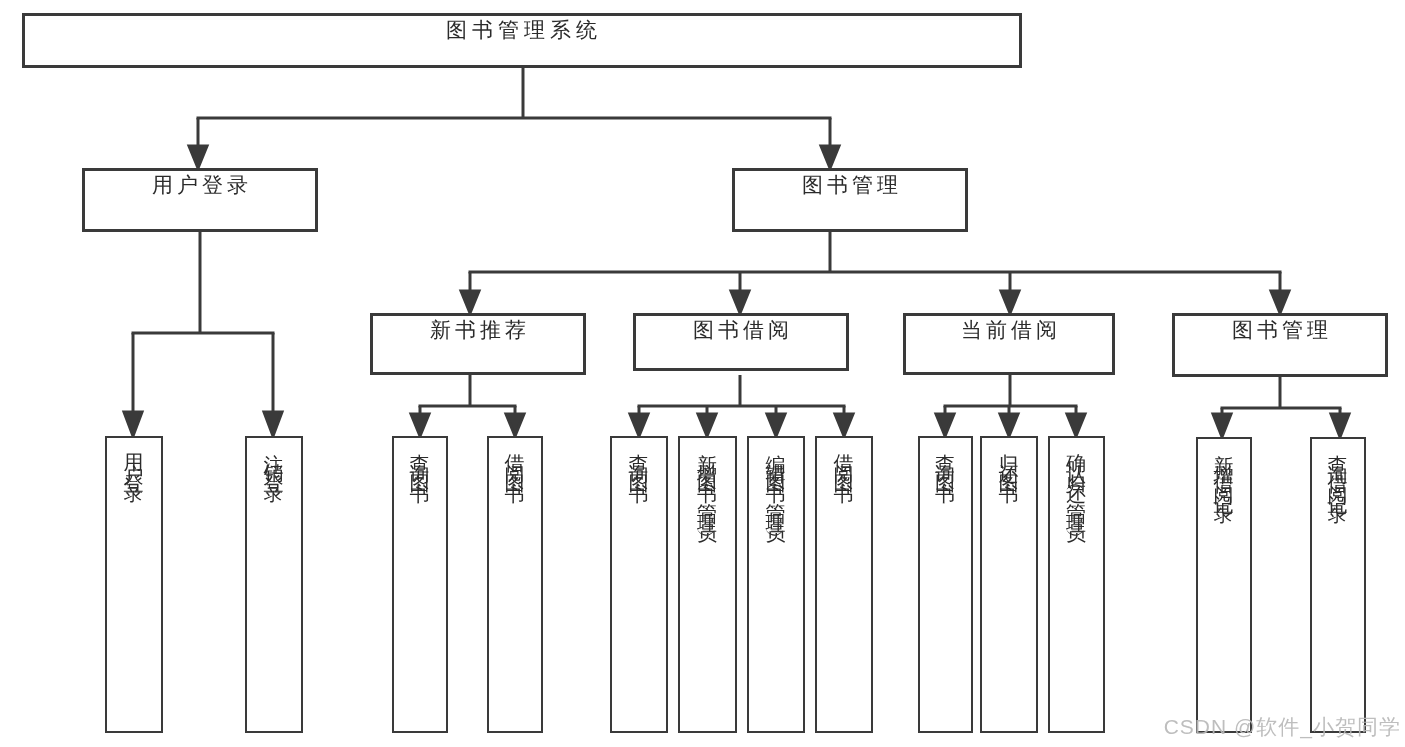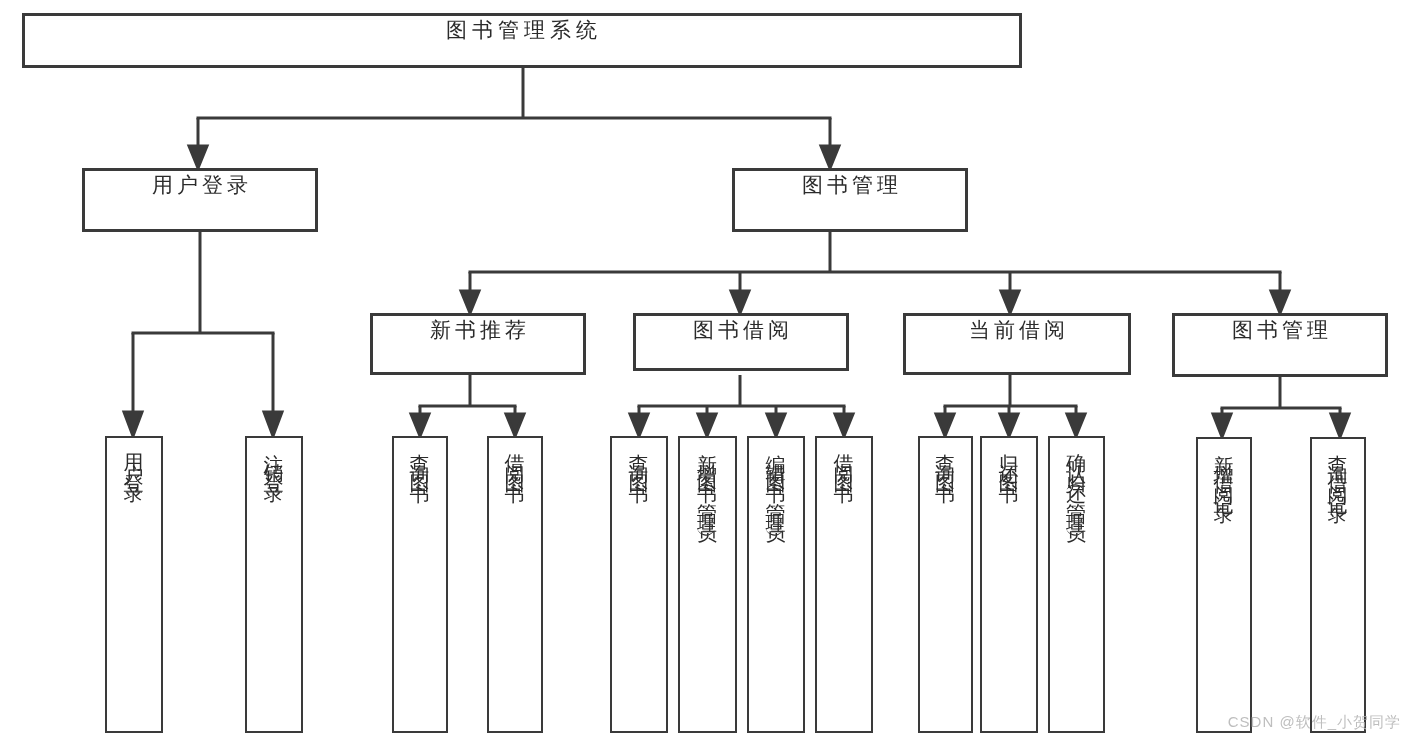--- a/index.html
+++ b/index.html
@@ -49,21 +49,21 @@
     text-orientation: mixed;
     font-size: 20px;
     letter-spacing: 10px;
     line-height: 1;
     white-space: nowrap;
   }
   .watermark {
     position: absolute;
     top: 713px;
     right: 4px;
-    font-size: 15px;
+    font-size: 21px;
     letter-spacing: 1px;
     color: #b9b9b9;
     z-index: 5;
     opacity: 0.92;
   }
 </style>
 </head>
 <body>
 
 <div class="canvas">
@@ -156,21 +156,21 @@
   <div class="box hbox" style="left:732px; top:168px; width:236px; height:64px;">
     <span>图书管理</span>
   </div>
 
   <div class="box hbox" style="left:362px; top:313px; width:216px; height:62px;margin-left:8px;">
     <span>新书推荐</span>
   </div>
   <div class="box hbox" style="left:633px; top:313px; width:216px; height:58px;">
     <span>图书借阅</span>
   </div>
-  <div class="box hbox" style="left:903px; top:313px; width:228px; height:62px;">
+  <div class="box hbox" style="left:903px; top:313px; width:212px; height:62px;">
     <span>当前借阅</span>
   </div>
   <div class="box hbox" style="left:1172px; top:313px; width:216px; height:64px;">
     <span>图书管理</span>
   </div>
 
   <div class="box leaf" style="left:105px; top:436px; width:58px; height:297px;">
     <span class="vtext">用户登录</span>
   </div>
   <div class="box leaf" style="left:245px; top:436px; width:58px; height:297px;">

